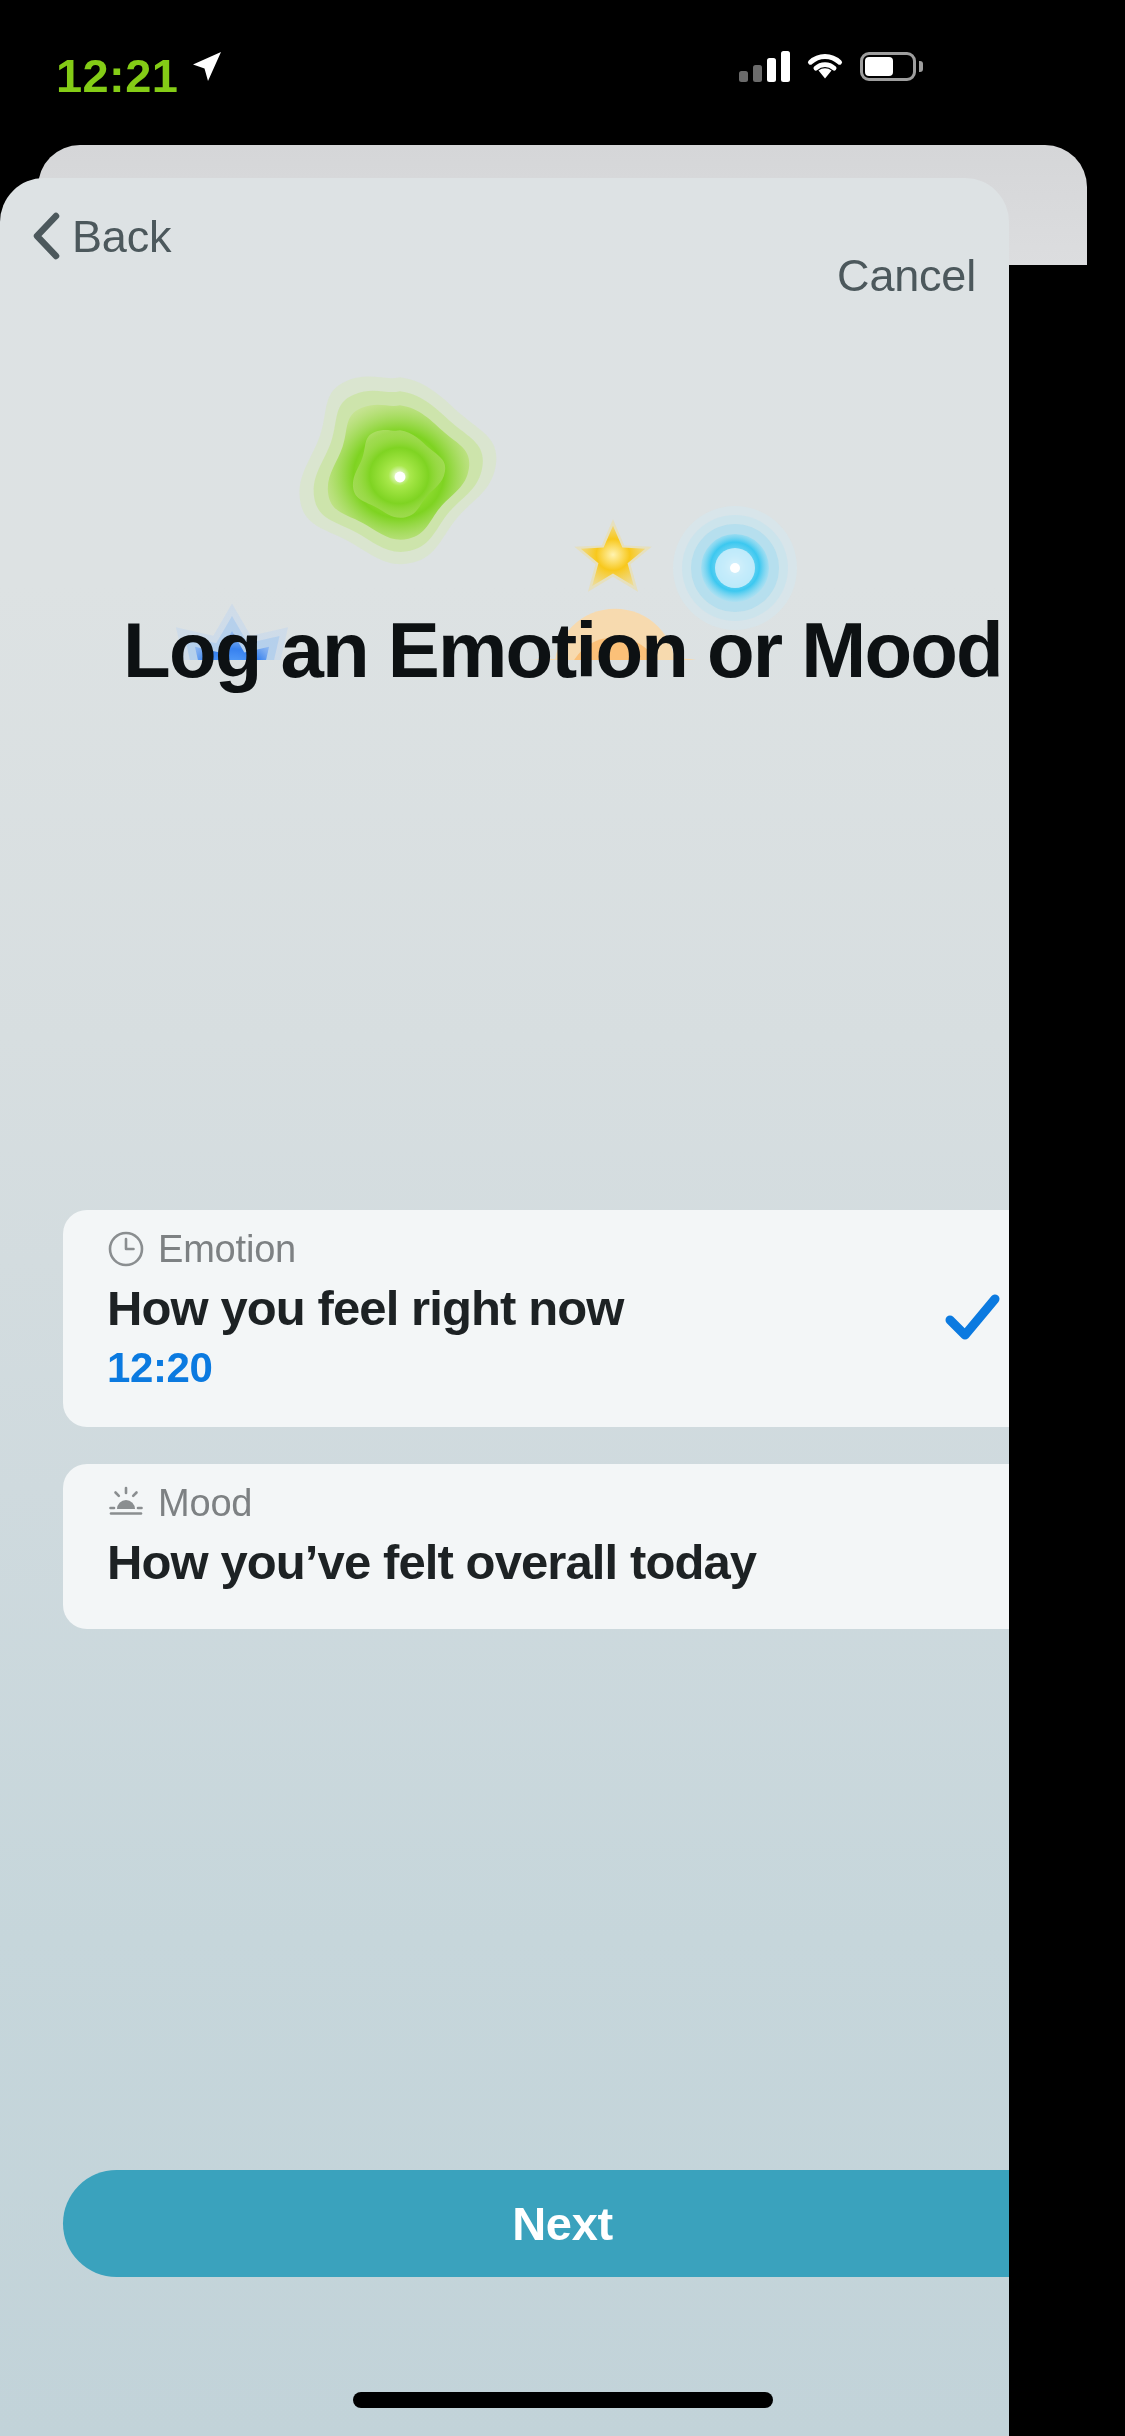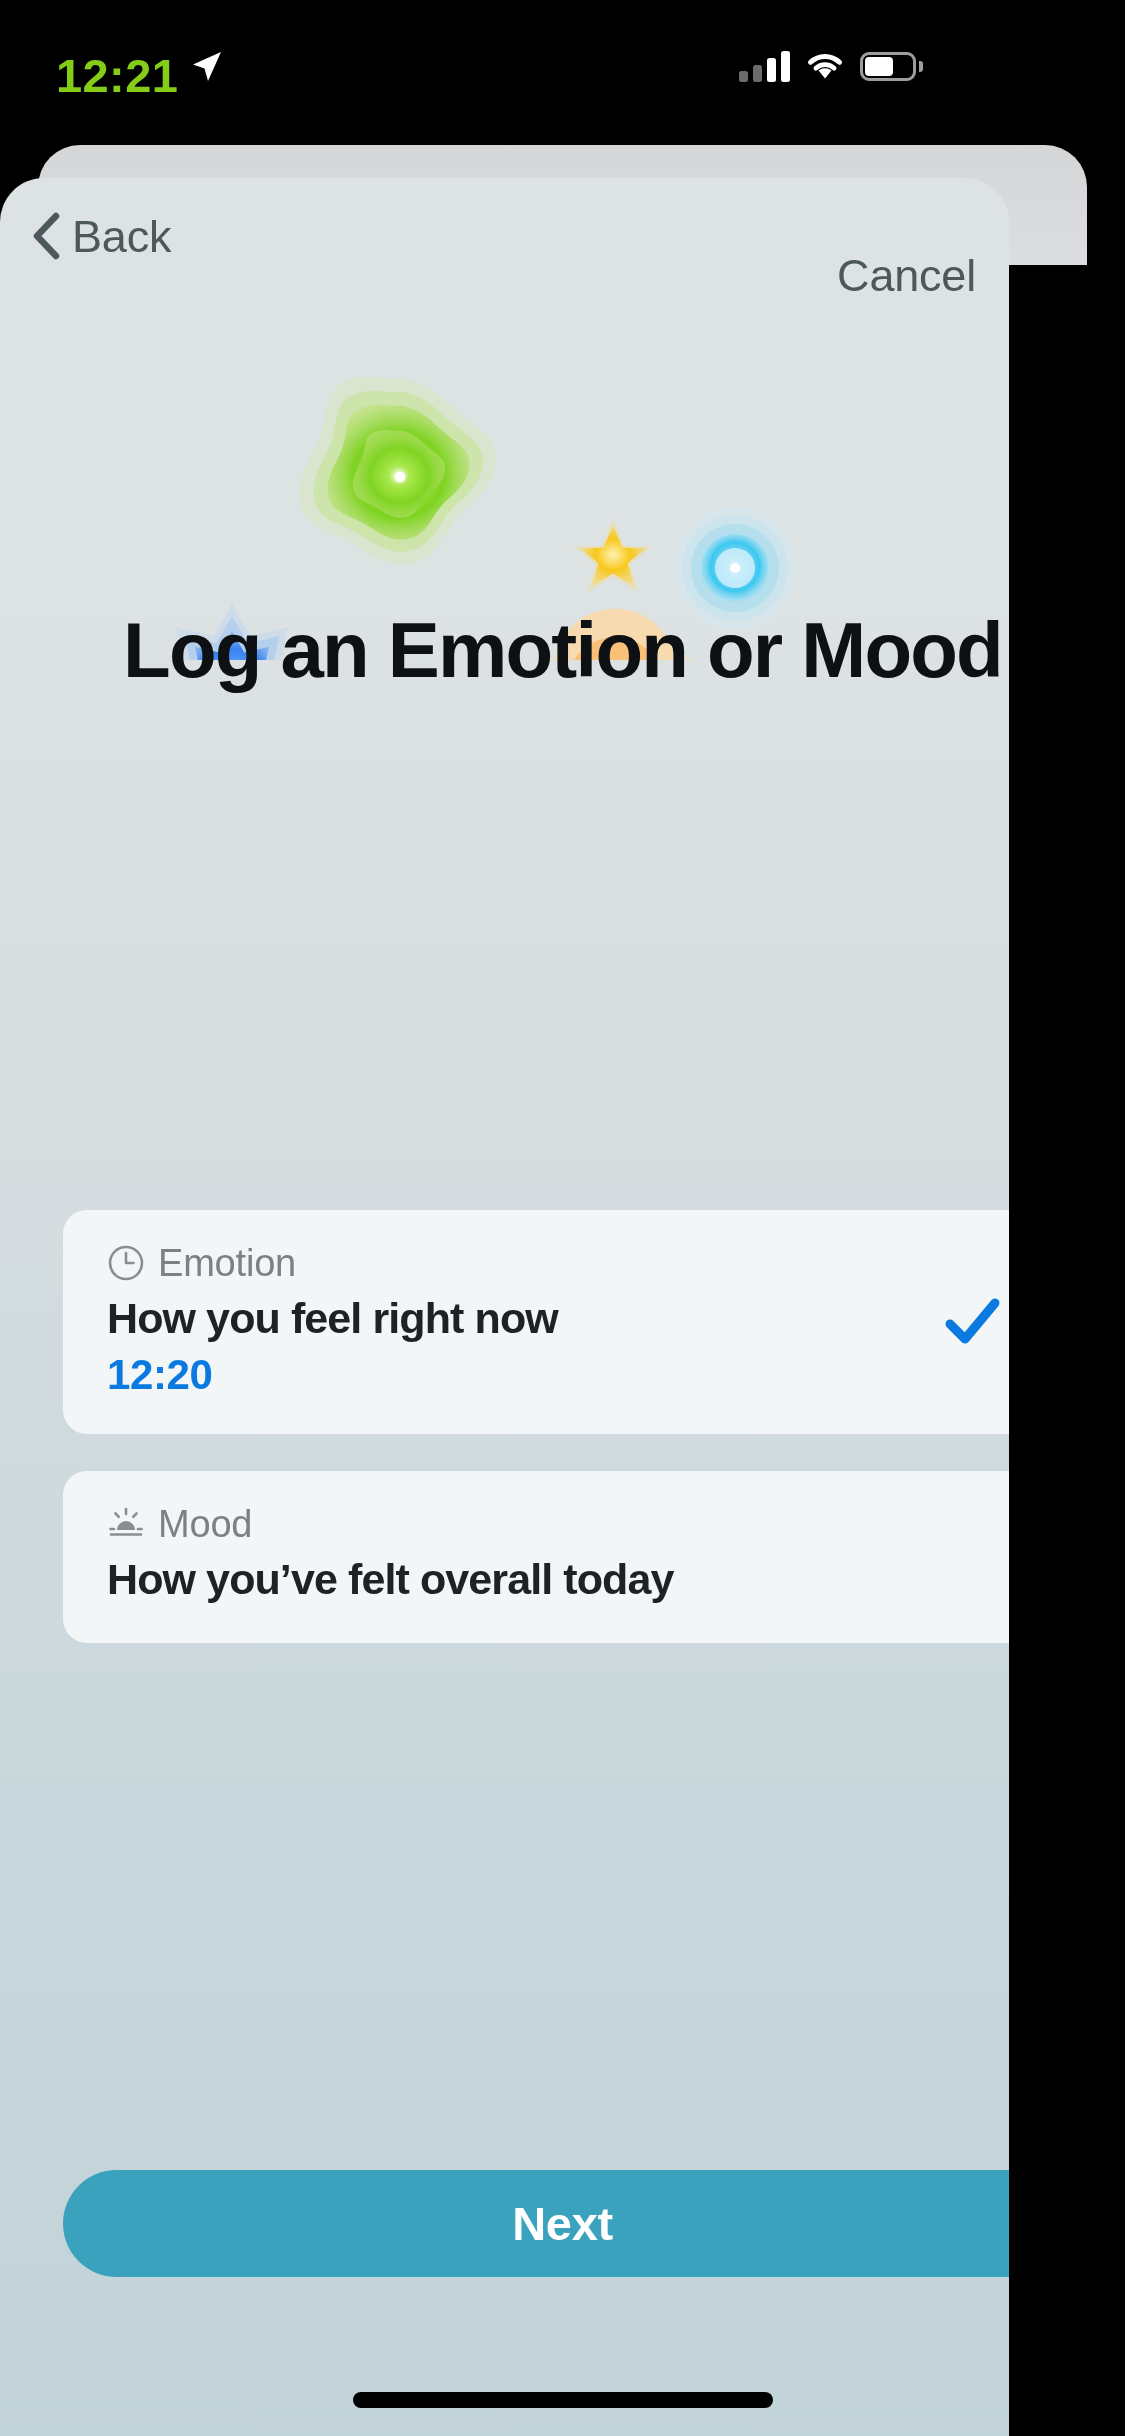--- a/index.html
+++ b/index.html
@@ -174,21 +174,21 @@
   
   #options-list {
     position: absolute;
     top: 1032px;
     left: 63px;
     width: 999px;
   }
   .option-card {
     background: #f3f6f7;
     border-radius: 24px;
-    padding: 34px 44px 38px 44px;
+    padding: 20px 44px 38px 44px;
     box-sizing: border-box;
     position: relative;
     margin-bottom: 37px;
     cursor: pointer;
   }
   .option-meta {
     display: flex;
     align-items: center;
     gap: 13px;
     margin-bottom: 12px;
@@ -199,21 +199,21 @@
     flex: 0 0 auto;
   }
   .option-meta-label {
     font-size: 38px;
     color: #7d8183;
     font-weight: 500;
     letter-spacing: -0.2px;
     line-height: 1;
   }
   .option-title {
-    font-size: 43px;
+    font-size: 49px;
     font-weight: 600;
     color: #1d2224;
     letter-spacing: -0.9px;
     line-height: 1.16;
     max-width: 700px;
   }
   .option-time {
     margin-top: 10px;
     font-size: 42px;
     font-weight: 600;

